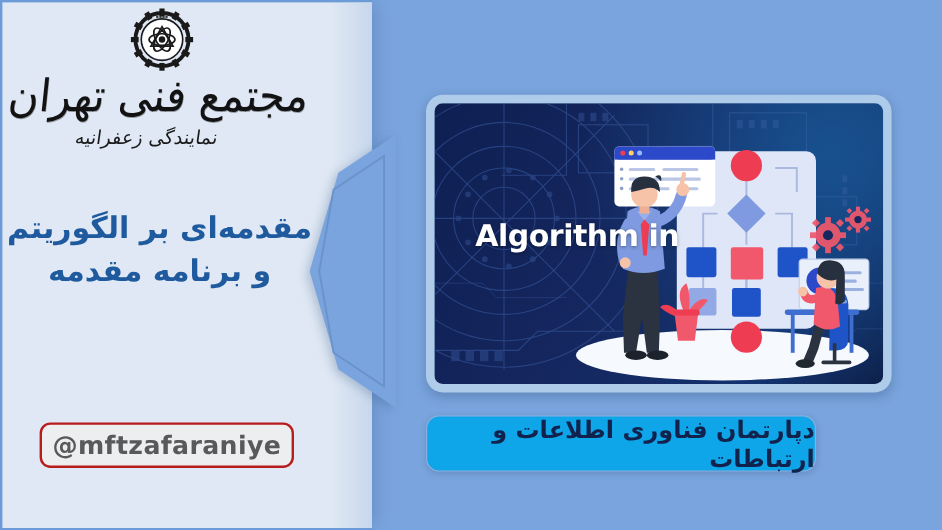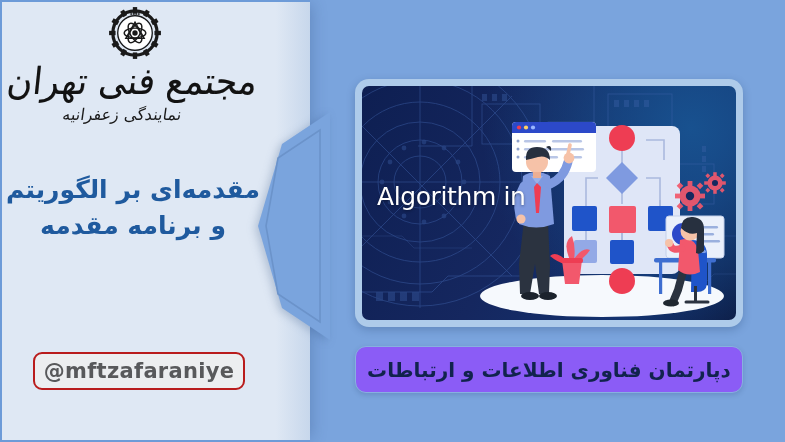--- a/index.html
+++ b/index.html
@@ -163,25 +163,25 @@
     background:
       radial-gradient(circle at 88% 18%, #18518f 0%, rgba(24,81,143,0) 55%),
       linear-gradient(118deg, #0e1f52 0%, #15275f 45%, #13326f 78%, #0d1c45 100%);
   }
 
   
   .hud { position: absolute; inset: 0; opacity: 0.5; }
 
   .card-headline {
     position: absolute;
-    left: 15px;
+    left: 34px;
     top: 96px;
     color: #ffffff;
     font-size: 25px;
-    font-weight: normal;
+    font-weight: bold;
     line-height: 1.22;
     direction: ltr;
     text-align: left;
     letter-spacing: -0.4px;
     z-index: 6;
     text-shadow: 0 1px 3px rgba(0,0,0,0.4);
   }
   .card-headline .ln { display: block; white-space: nowrap; }
 
   .illus {
@@ -191,23 +191,23 @@
     width: 268px;
     height: 220px;
     z-index: 5;
   }
 
   
   .dept-bar {
     position: absolute;
     left: 45px;
     top: 346px;
-    width: 388px;
+    width: 325px;
     height: 47px;
-    background: #8b5cf6;
+    background: #0ea5e9;
     border: 1px solid #87b0df;
     border-radius: 11px;
     display: flex;
     align-items: center;
     justify-content: center;
     direction: rtl;
     color: #11234d;
     font-size: 20px;
     font-weight: bold;
     letter-spacing: -0.3px;

